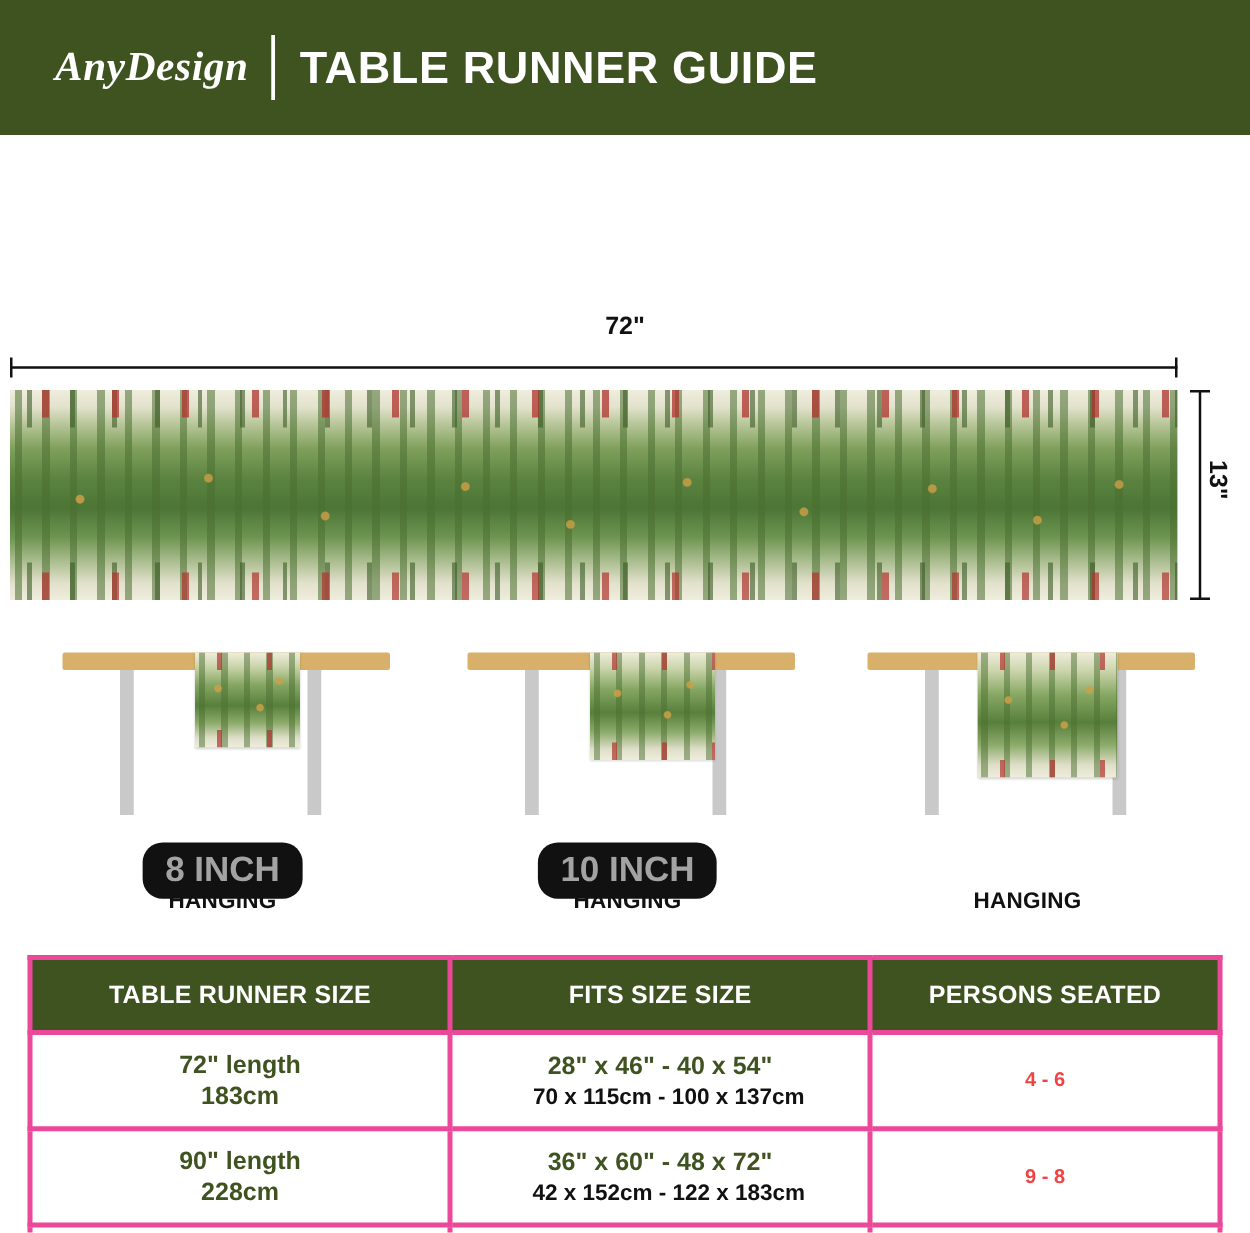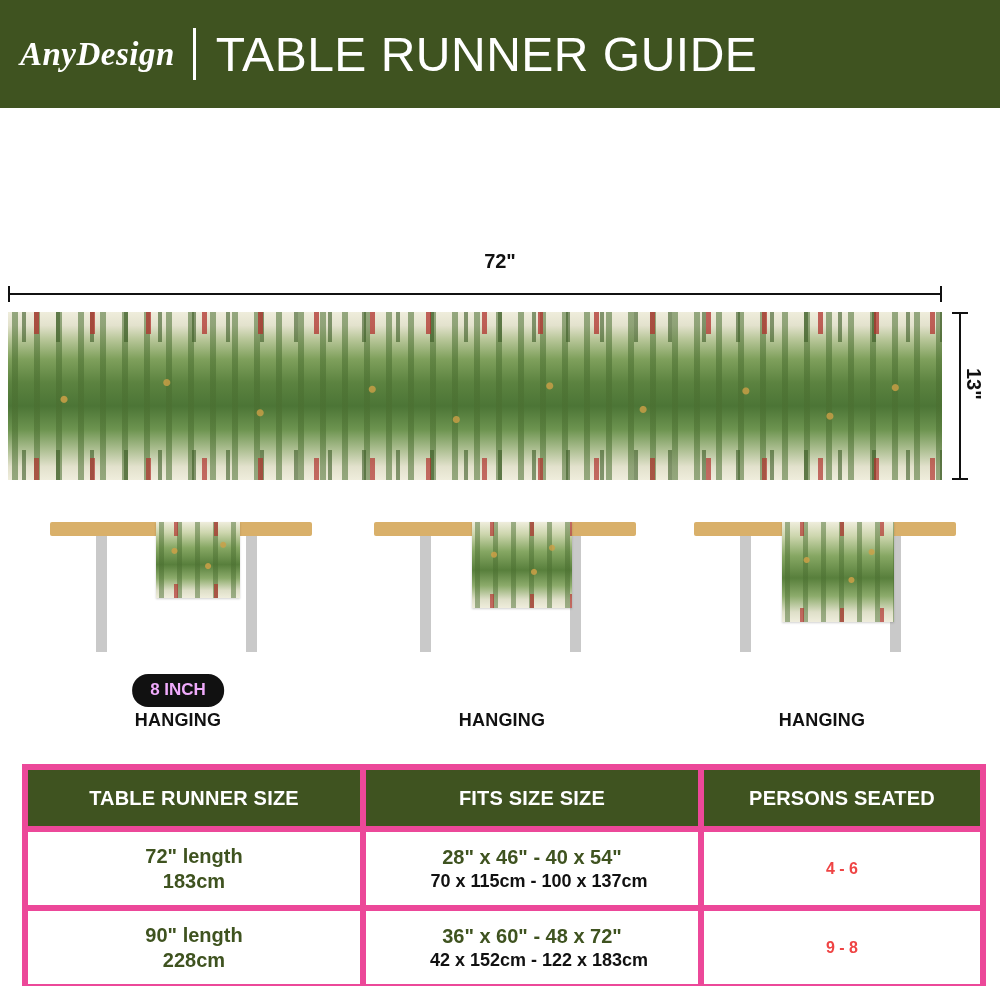--- a/index.html
+++ b/index.html
@@ -13,21 +13,21 @@
     font-family: "Liberation Sans", sans-serif;
     overflow: hidden;
   }
 
   
   .header {
     height: 108px;
     background: #3f5320;
     display: flex;
     align-items: center;
-    padding-left: 20px;
+    padding-left: 44px;
     box-sizing: border-box;
   }
   .brand {
     color: #ffffff;
     font-family: "Liberation Serif", serif;
     font-style: italic;
     font-weight: bold;
     font-size: 33px;
     letter-spacing: 0.5px;
     white-space: nowrap;
@@ -36,22 +36,22 @@
   .brand .any { font-size: 33px; }
   .brand .design { font-size: 33px; }
   .divider-v {
     width: 3px;
     height: 52px;
     background: #ffffff;
     margin-right: 20px;
   }
   .header-title {
     color: #ffffff;
-    font-size: 48px;
-    font-weight: normal;
+    font-size: 36px;
+    font-weight: bold;
     letter-spacing: 0.5px;
     white-space: nowrap;
   }
 
   
   .content {
     position: relative;
     width: 1000px;
     height: 878px;
   }
@@ -267,22 +267,22 @@
   .i0 .cloth { left: 128px; width: 84px; height: 76px; }
   .i1 .cloth { left: 120px; width: 100px; height: 86px; }
   .i2 .cloth { left: 110px; width: 112px; height: 100px; }
 
   .badge {
     position: absolute;
     top: 168px;
     left: 50%;
     transform: translateX(-50%);
     background: #111111;
-    color: #f0abfc;
-    font-size: 17px;
+    color: #a3a3a3;
+    font-size: 28px;
     font-weight: bold;
     padding: 6px 18px 7px;
     border-radius: 16px;
     white-space: nowrap;
   }
   .hang-caption {
     position: absolute;
     top: 204px;
     left: 0;
     width: 300px;
@@ -296,21 +296,21 @@
   
   .size-table {
     position: absolute;
     left: 22px;
     top: 656px;
     width: 934px;
     border-collapse: collapse;
     table-layout: fixed;
   }
   .size-table th, .size-table td {
-    border: 6px solid #ec4899;
+    border: 4px solid #ec4899;
     text-align: center;
     vertical-align: middle;
   }
   .size-table thead th {
     background: #3f5320;
     color: #ffffff;
     font-size: 20px;
     font-weight: bold;
     height: 54px;
     letter-spacing: 0.2px;
@@ -377,20 +377,21 @@
       <div class="hang-caption">HANGING</div>
     </div>
 
     <div class="hang-item i1">
       <div class="table-top"></div>
       <div class="leg l"></div>
       <div class="leg r"></div>
       <div class="cloth">
         <div class="cloth-art"></div>
       </div>
+      <div class="badge">10 INCH</div>
       <div class="hang-caption">HANGING</div>
     </div>
 
     <div class="hang-item i2">
       <div class="table-top"></div>
       <div class="leg l"></div>
       <div class="leg r"></div>
       <div class="cloth">
         <div class="cloth-art"></div>
       </div>

